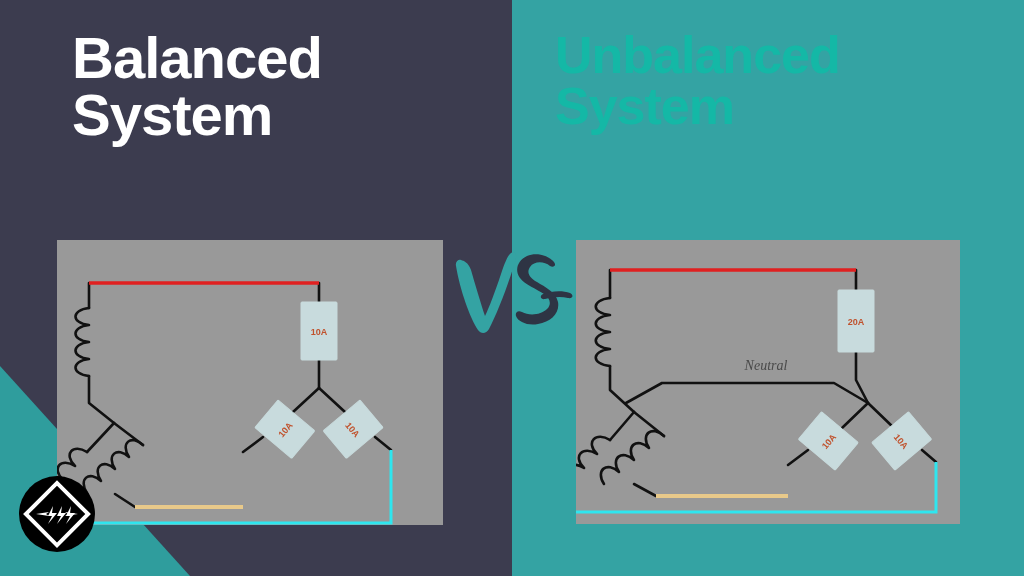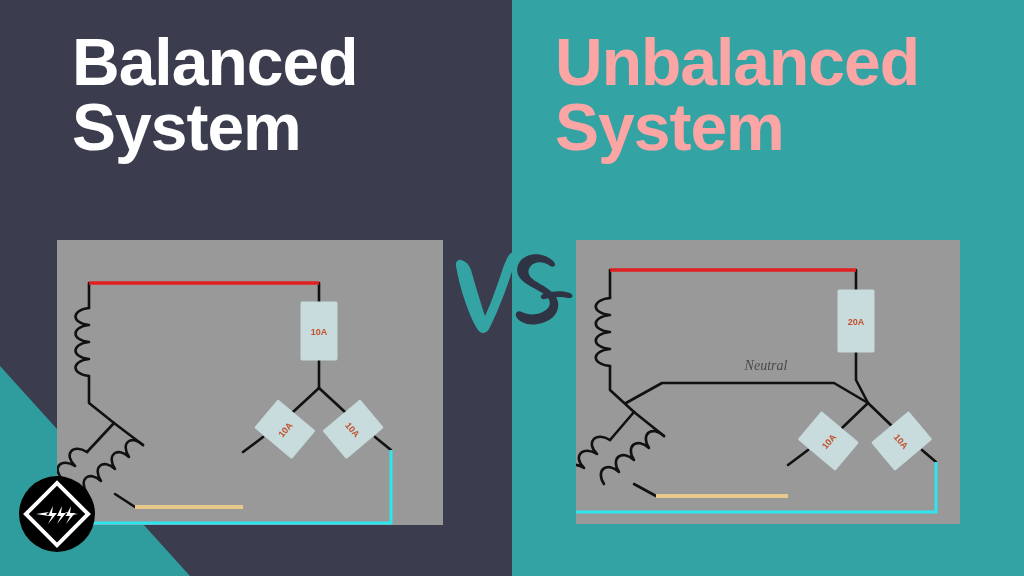--- a/index.html
+++ b/index.html
@@ -23,22 +23,22 @@
   }
 
   
   .title{
     position:absolute;
     font-weight:bold;
     line-height:0.98;
     letter-spacing:-1px;
     white-space:pre-line;
   }
-  #title-left{left:72px;top:30px;font-size:66px;color:#ffffff;}
-  #title-right{left:555px;top:30px;font-size:66px;color:#fca5a5;}
+  #title-left{left:72px;top:30px;font-size:58px;color:#ffffff;}
+  #title-right{left:555px;top:30px;font-size:52px;color:#14b8a6;}
 
   
   #vs-wrap{position:absolute;left:448px;top:246px;width:130px;height:96px;}
   #vs-wrap svg{display:block;}
 
   
   .panel{position:absolute;background:#999999;}
   #panel-left{left:57px;top:240px;width:386px;height:285px;}
   #panel-right{left:576px;top:240px;width:384px;height:284px;}
   .panel svg{display:block;width:100%;height:100%;}

